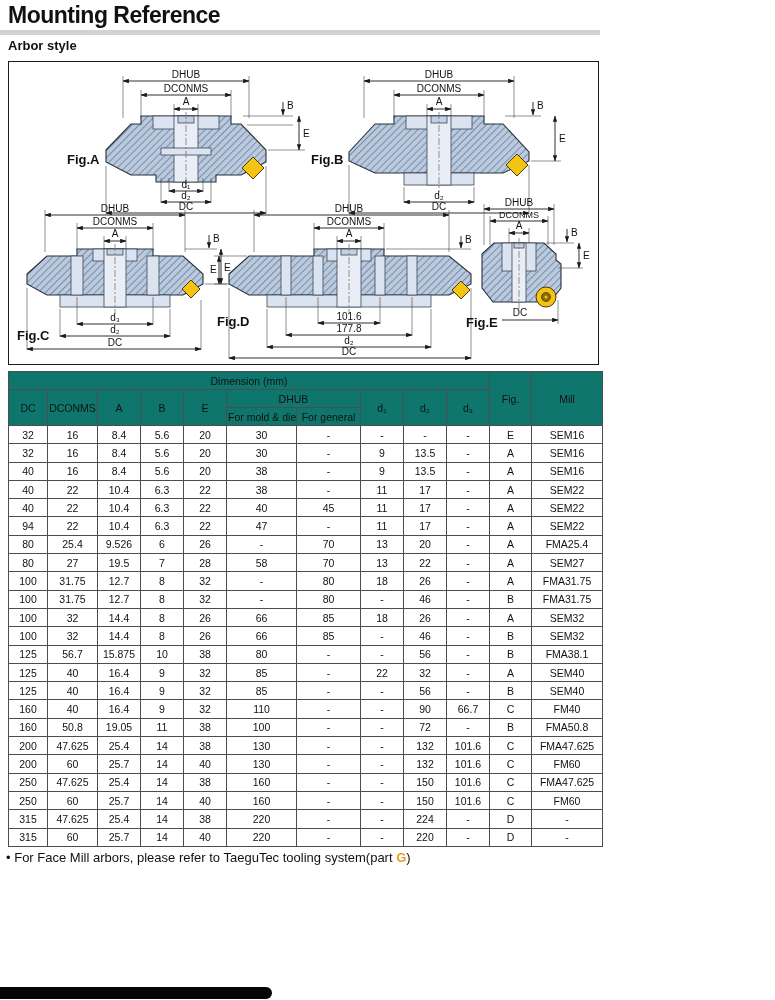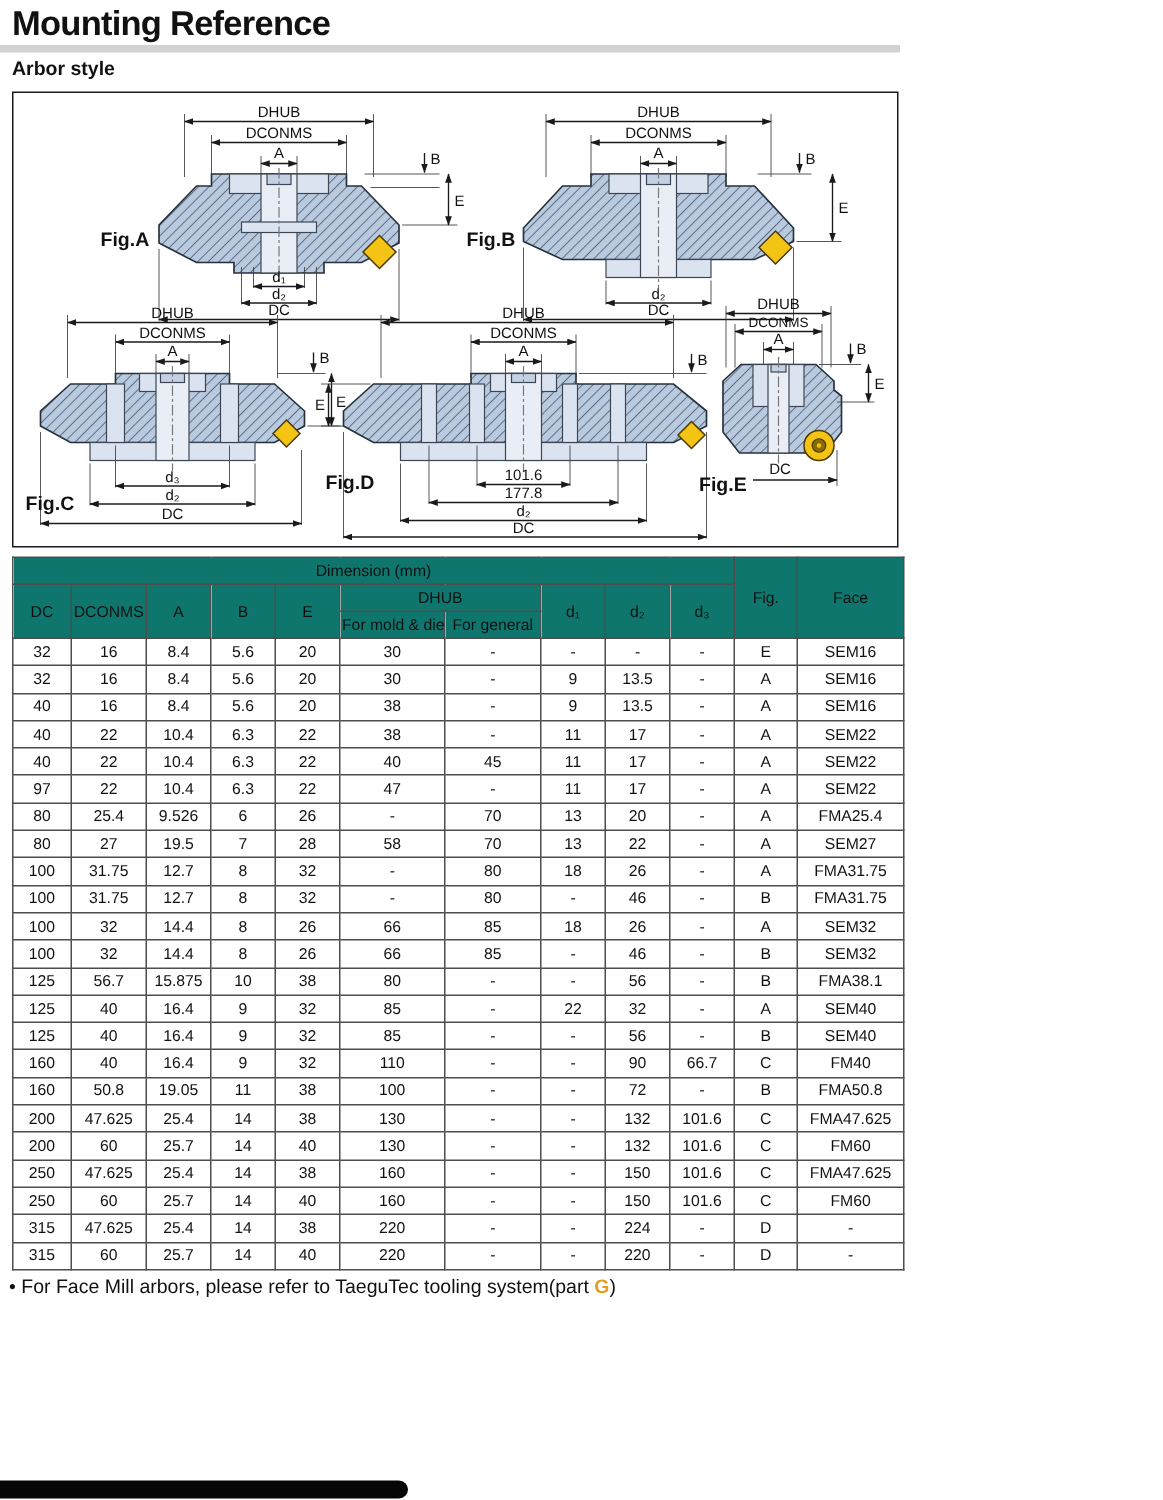--- a/index.html
+++ b/index.html
@@ -270,21 +270,21 @@
         <col style="width:43px">
       <col style="width:43px">
         <col style="width:43px">
         <col style="width:42px">
         <col style="width:71px">
     </colgroup>
     <thead>
       <tr>
         <th colspan="10">Dimension (mm)</th>
         <th rowspan="3">Fig.</th>
-        <th rowspan="3">Face</th>
+        <th rowspan="3">Mill</th>
       </tr>
       <tr>
         <th rowspan="2">DC</th>
         <th rowspan="2">DCONMS</th>
         <th rowspan="2">A</th>
         <th rowspan="2">B</th>
         <th rowspan="2">E</th>
         <th colspan="2">DHUB</th>
         <th rowspan="2">d₁</th>
         <th rowspan="2">d₂</th>
@@ -360,21 +360,21 @@
           <td>22</td>
           <td>40</td>
           <td>45</td>
           <td>11</td>
           <td>17</td>
           <td>-</td>
           <td>A</td>
           <td>SEM22</td>
         </tr>
         <tr>
-          <td>97</td>
+          <td>94</td>
           <td>22</td>
           <td>10.4</td>
           <td>6.3</td>
           <td>22</td>
           <td>47</td>
           <td>-</td>
           <td>11</td>
           <td>17</td>
           <td>-</td>
           <td>A</td>

